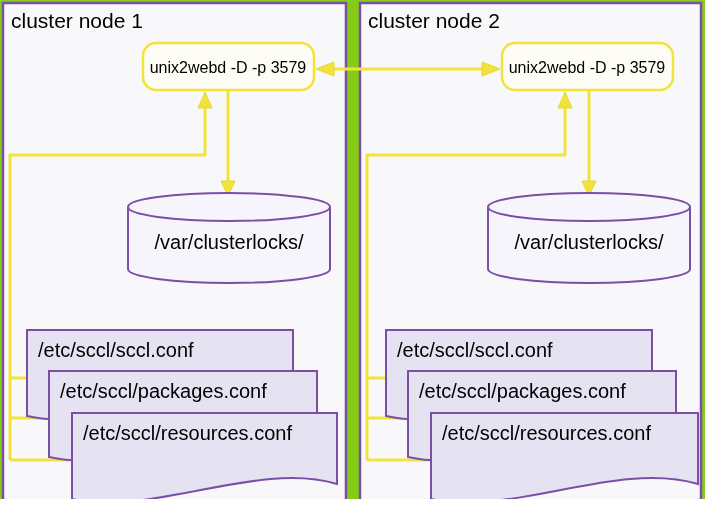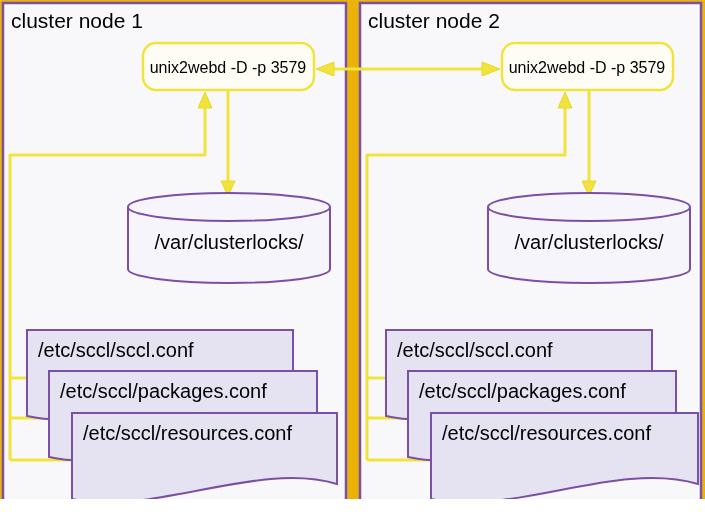--- a/index.html
+++ b/index.html
@@ -1,17 +1,17 @@
 <!DOCTYPE html>
 <html style="--purple: #7b4fa6; --yellow: #f2e33c; --yellow_dark: #e8d82a; --container_fill: #f8f8fb; --cylinder_fill: #f6f5fb; --doc_fill: #e5e3f1; --process_fill: #fefdf5; --text: #000000;"><head>
 <meta charset="utf-8">
 <style>
   html,body{margin:0;padding:0;background:#ffffff;}
   body{font-family:"Liberation Sans", sans-serif;}
-  .stage{position:relative;width:705px;height:499px;background:#eab308;overflow:hidden;}
+  .stage{position:relative;width:705px;height:499px;background:#84cc16;overflow:hidden;}
   svg{display:block;}
   .container-box{fill:var(--container_fill);stroke:var(--purple);stroke-width:2.5;}
   .node-title{font-size:21px;fill:var(--text);}
   .yline{fill:none;stroke:var(--yellow);stroke-width:3;stroke-linejoin:round;}
   .yhead{fill:var(--yellow);stroke:var(--yellow_dark);stroke-width:1;}
   .procbox{fill:var(--process_fill);stroke:var(--yellow);stroke-width:2.5;}
   .proclabel{font-size:16px;fill:var(--text);text-anchor:middle;}
   .cyl{fill:var(--cylinder_fill);stroke:var(--purple);stroke-width:2;}
   .cylrim{fill:none;stroke:var(--purple);stroke-width:2;}
   .cyllabel{font-size:20px;fill:var(--text);text-anchor:middle;}

